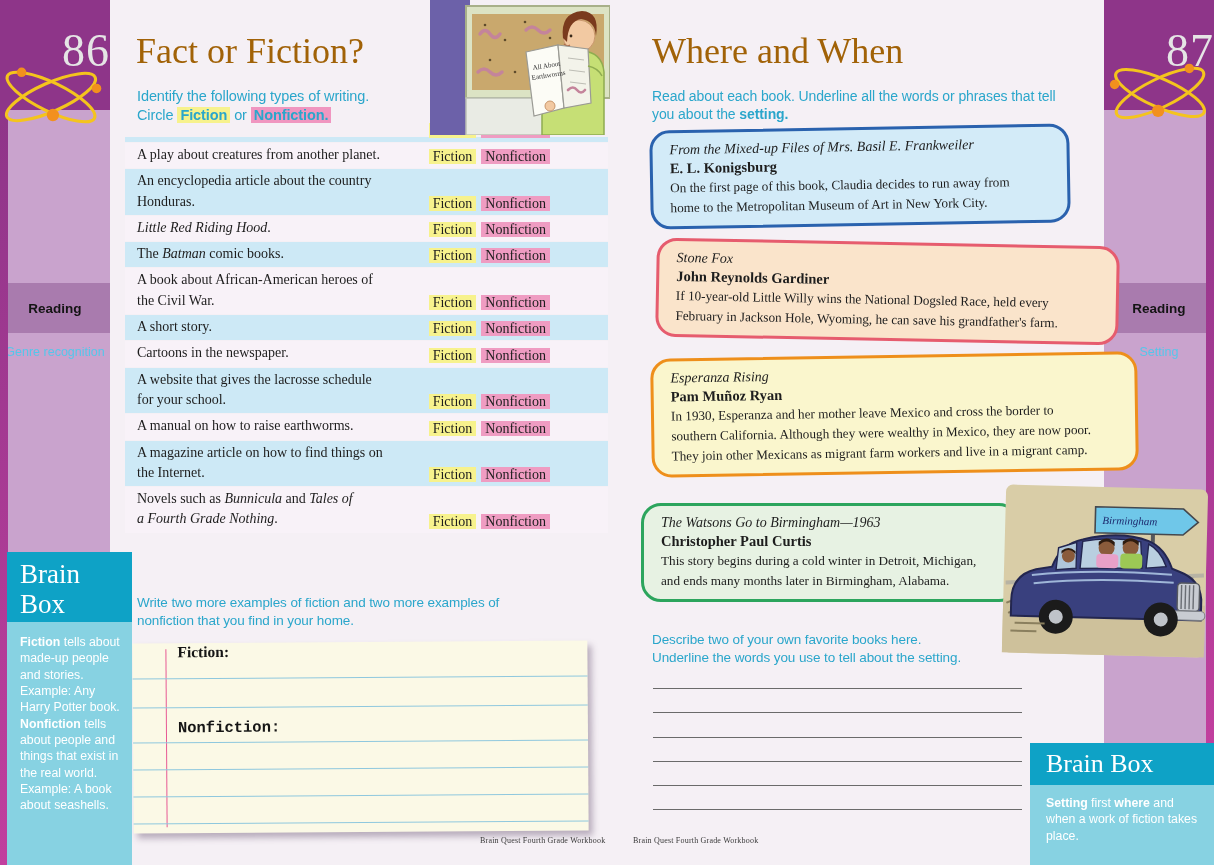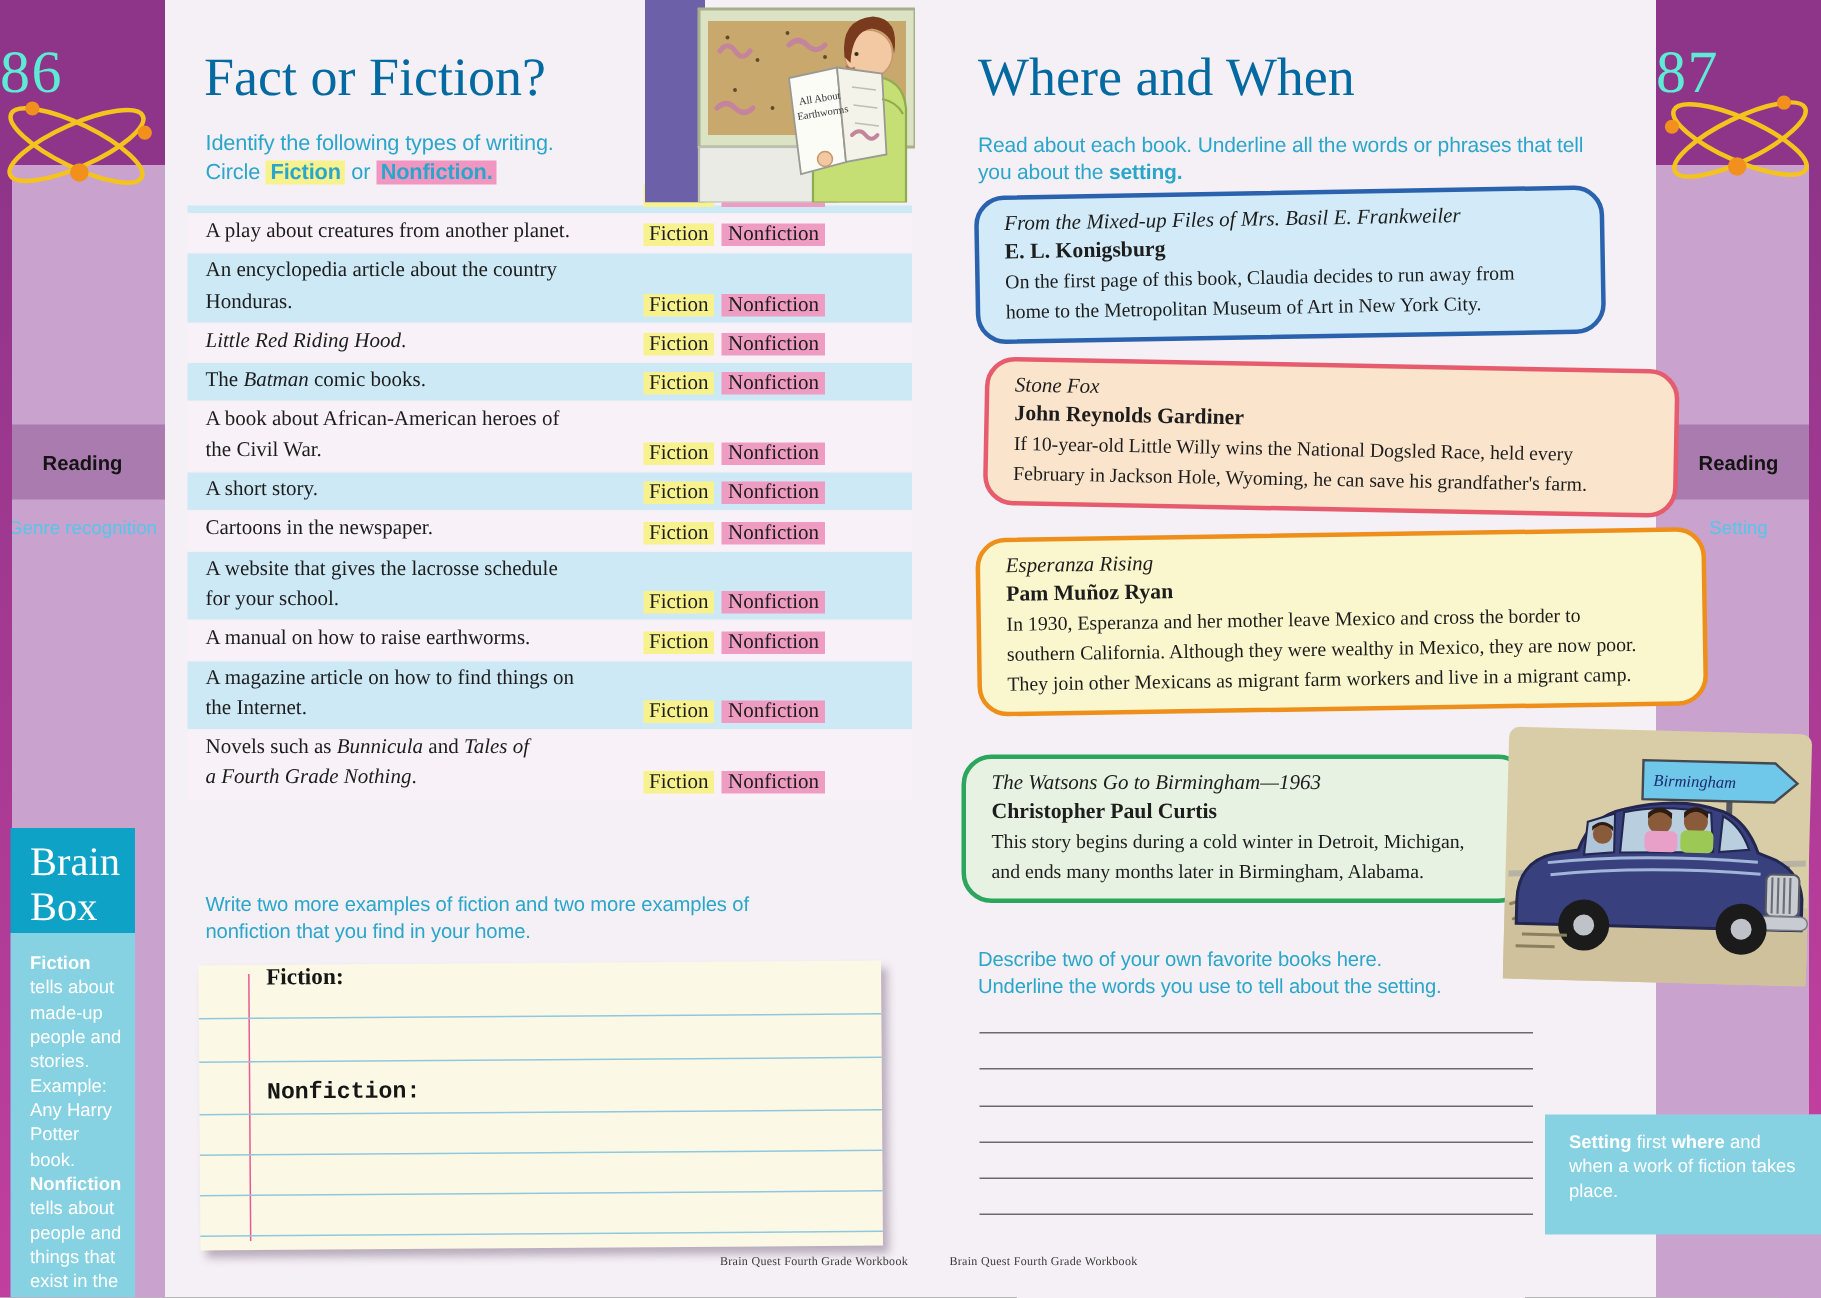--- a/index.html
+++ b/index.html
@@ -5,40 +5,40 @@
   html,body{margin:0;padding:0;background:#888;}
   #canvas{position:relative;width:1214px;height:865px;background:#F5F0F5;overflow:hidden;
           font-family:"Liberation Serif",serif;color:#1d1d1d;}
   .abs{position:absolute;}
   
   .sb{position:absolute;top:0;width:110px;height:865px;background:#C9A3CD;z-index:1;}
   .sb-left{left:0;} .sb-right{left:1104px;width:110px;}
   .sb-block{position:absolute;top:0;left:0;width:100%;height:110px;background:#8E3589;}
   .edge-strip{position:absolute;top:108px;width:8px;z-index:2;background:linear-gradient(#8E3589,#C13F9E);}
   .strip-l{left:0;height:757px;} .strip-r{left:1206px;height:635px;}
-  .page-num{position:absolute;top:24px;left:0;width:100%;text-align:left;
-            color:#5eead4;font-size:40px;letter-spacing:1px;}
+  .page-num{position:absolute;top:24px;left:0;width:100%;text-align:right;
+            color:#e5e5e5;font-size:46px;letter-spacing:1px;}
   .band{position:absolute;width:110px;height:50px;top:283px;background:#A97BAE;
         display:flex;align-items:center;justify-content:center;
         font-family:"Liberation Sans",sans-serif;font-weight:bold;font-size:13.5px;color:#141414;}
   .subcat{position:absolute;top:345px;width:110px;text-align:center;color:#55C6EA;
           font-family:"Liberation Sans",sans-serif;font-size:12.5px;line-height:1.25;}
   .atom{position:absolute;z-index:3;}
   
   .bb-head{background:#0EA2C6;color:#fff;font-family:"Liberation Serif",serif;}
   .bb-body{background:#87D2E2;color:#fff;font-family:"Liberation Sans",sans-serif;
            font-size:12.3px;line-height:1.33;}
-  .bb-left{position:absolute;left:7px;top:552px;width:83px;height:313px;z-index:30;}
+  .bb-left{position:absolute;left:7px;top:552px;width:125px;height:313px;z-index:30;}
   .bb-left .bb-head{height:54px;font-size:27px;line-height:1.1;padding:8px 0 8px 13px;box-sizing:content-box;}
   .bb-left .bb-body{height:231px;padding:12px 8px 0 13px;}
   .bb-right{position:absolute;left:1030px;top:743px;width:184px;height:122px;z-index:30;}
   .bb-right .bb-head{height:30px;font-size:26px;line-height:30px;padding:6px 0 6px 16px;}
   .bb-right .bb-body{height:70px;padding:10px 12px 0 16px;}
   
-  .ptitle{position:absolute;font-size:36px;color:#0369a1;z-index:10;}
+  .ptitle{position:absolute;font-size:36px;color:#a16207;z-index:10;}
   .instr{position:absolute;font-family:"Liberation Sans",sans-serif;color:#2AA6CB;
          font-size:13.5px;line-height:1.32;letter-spacing:-0.1px;z-index:10;}
   .hl{font-weight:bold;padding:0 3px;}
   .hl-y{background:#F7F28D;} .hl-p{background:#F096C0;}
   .footer{position:absolute;top:836px;font-size:8px;color:#3a3a3a;letter-spacing:0.2px;z-index:10;}
   
   .quiz{position:absolute;left:125px;top:137px;width:483px;z-index:10;}
   .qrow{position:relative;padding:2px 170px 3px 12px;margin-bottom:1px;}
   .qrow.blue{background:#CDE9F6;} .qrow.plain{background:#F8F2F8;}
   .qtext{font-size:14px;line-height:1.45;color:#1d1d1d;}
@@ -294,16 +294,17 @@
   <div class="wline" style="top:688px;"></div>
   <div class="wline" style="top:712px;"></div>
   <div class="wline" style="top:737px;"></div>
   <div class="wline" style="top:761px;"></div>
   <div class="wline" style="top:785px;"></div>
   <div class="wline" style="top:809px;"></div>
 
   <div class="footer" style="left:633px;">Brain Quest Fourth Grade Workbook</div>
 
   <div class="bb-right">
+    <div class="bb-head">Brain Box</div>
     <div class="bb-body"><span style="font-weight: bold;">Setting</span><span> first </span><span style="font-weight: bold;">where</span><span> and </span><span style="font-weight: normal;">when</span><span> a work of fiction takes place.</span></div>
   </div>
 
 </div>
 
 </body></html>

